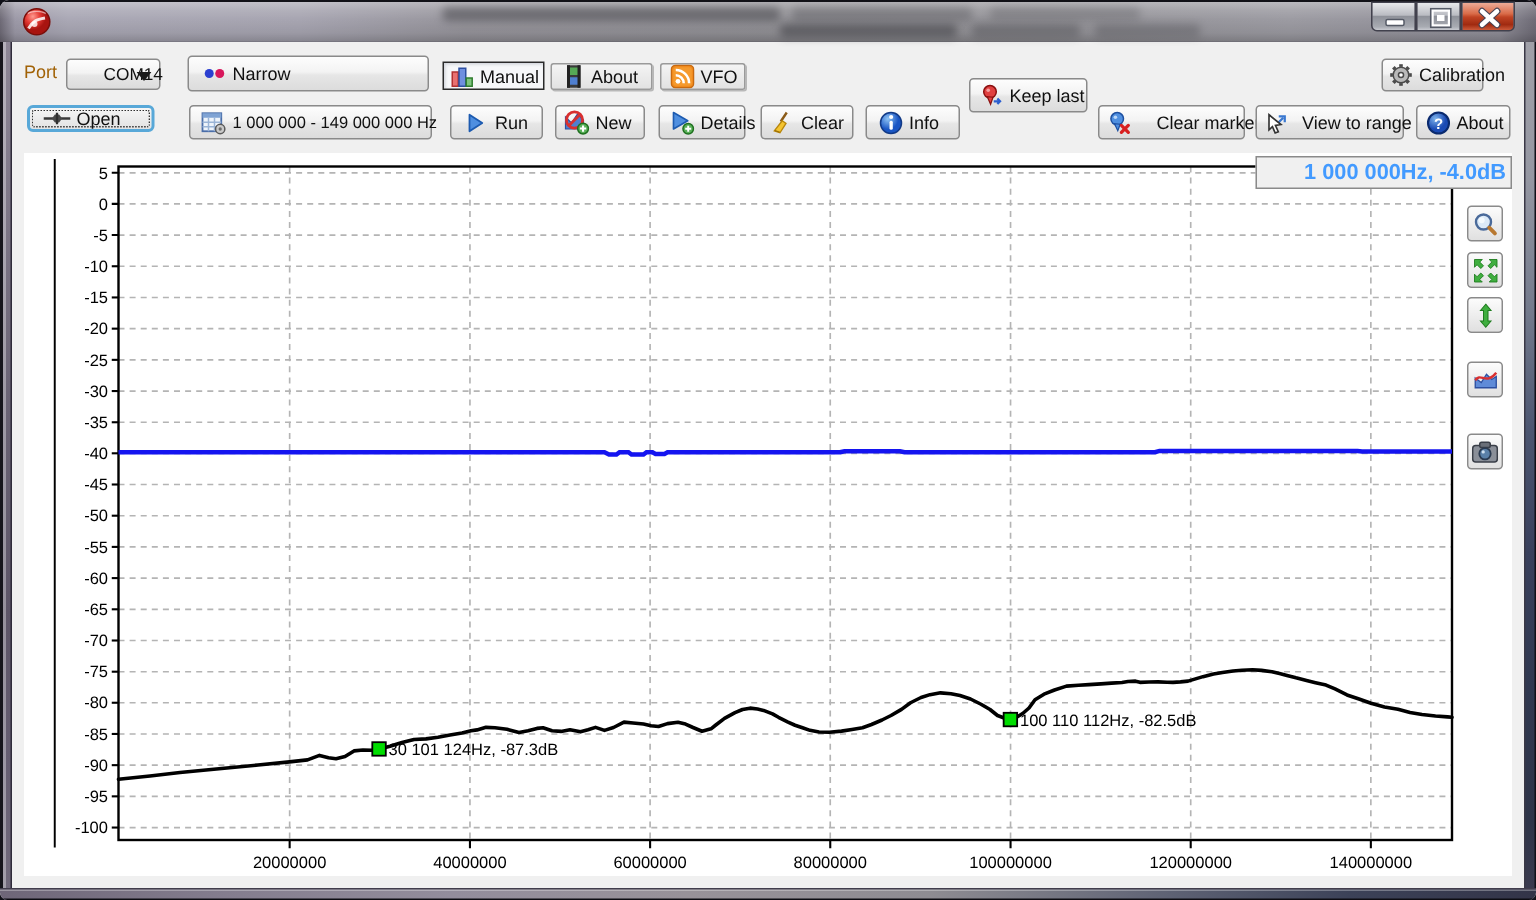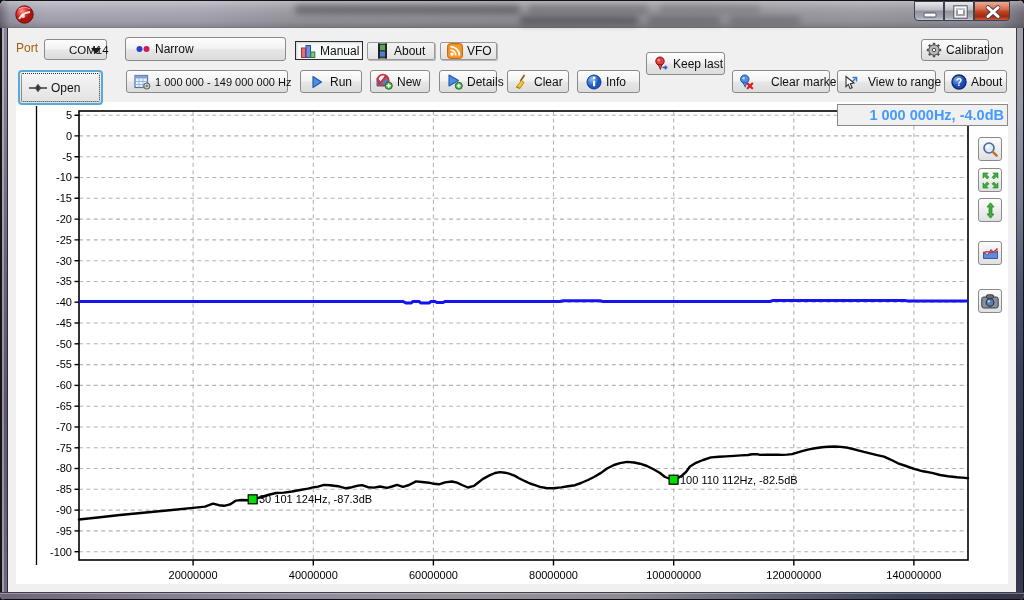--- a/index.html
+++ b/index.html
@@ -199,21 +199,21 @@
           <line x1="13.4" y1="8" x2="15.2" y2="8"></line>
           <line x1="2.9" y1="2.9" x2="4.2" y2="4.2"></line>
           <line x1="11.8" y1="11.8" x2="13.1" y2="13.1"></line>
           <line x1="2.9" y1="13.1" x2="4.2" y2="11.8"></line>
           <line x1="11.8" y1="4.2" x2="13.1" y2="2.9"></line>
         </g>
         <circle cx="8" cy="8" r="1.7" fill="#fff" stroke="#4a4a4a"></circle>
       </svg>
       <span>Calibration</span>
     </div>
-    <div class="btn" id="open" style="left:18px;top:70px;width:85px;height:35px;padding-left:9px">
+    <div class="btn" id="open" style="left:18px;top:70px;width:85px;height:18px;padding-left:9px">
       <div class="inner"></div>
       <svg width="18" height="12" viewBox="0 0 18 12">
         <line x1="0" y1="6" x2="18" y2="6" stroke="#3a3a3a" stroke-width="1.7"></line>
         <path d="M5.6 6 L7.6 3.4 L10.4 3.4 L12.4 6 L10.4 8.6 L7.6 8.6 Z" fill="#4a4a4a"></path>
         <line x1="9" y1="2.2" x2="9" y2="9.8" stroke="#303030" stroke-width="1.5"></line>
       </svg>
       <span>Open</span>
     </div>
     <div class="btn" style="left:126px;top:70px;width:162px;height:23px;padding-left:7px;font-size:11px">
       <svg width="17" height="16" viewBox="0 0 17 16">

